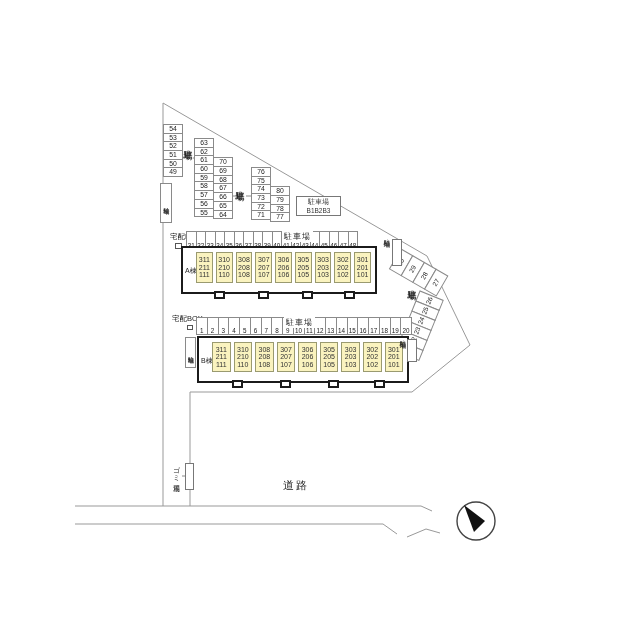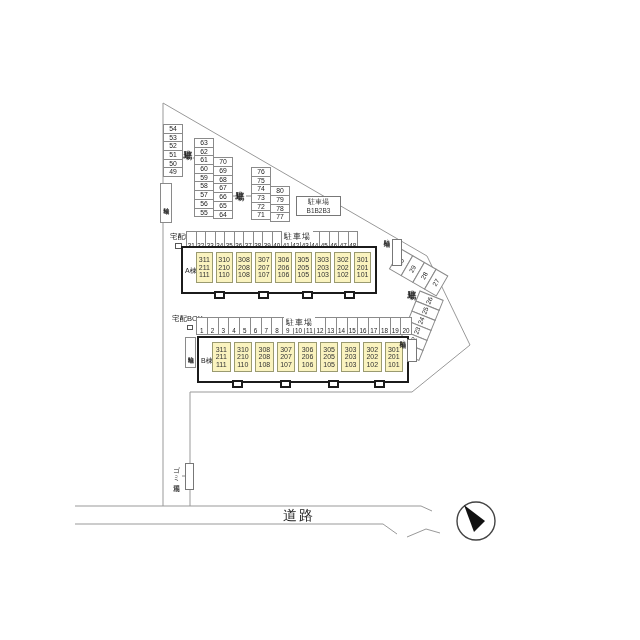--- a/index.html
+++ b/index.html
@@ -300,15 +300,15 @@
     <div class="notch" style="left:62%"></div>
     <div class="notch" style="left:84%"></div>
   </div>
 
   <div class="vlabel" style="left:398px;top:335px;font-size:6.5px">駐輪場</div>
   <div class="small-box" style="left:407px;top:339px;width:10px;height:23px"></div>
 
   <div class="vlabel" style="left:171px;top:461px;font-size:7px">ゴミ置場</div>
   <div class="small-box" style="left:185px;top:463px;width:9px;height:27px"></div>
 
-  <div class="plain-label" style="left:283px;top:507px;font-size:14px;letter-spacing:2px">道路</div>
+  <div class="plain-label" style="left:283px;top:478px;font-size:11px;letter-spacing:2px">道路</div>
 
 </div>
 
 </body></html>

